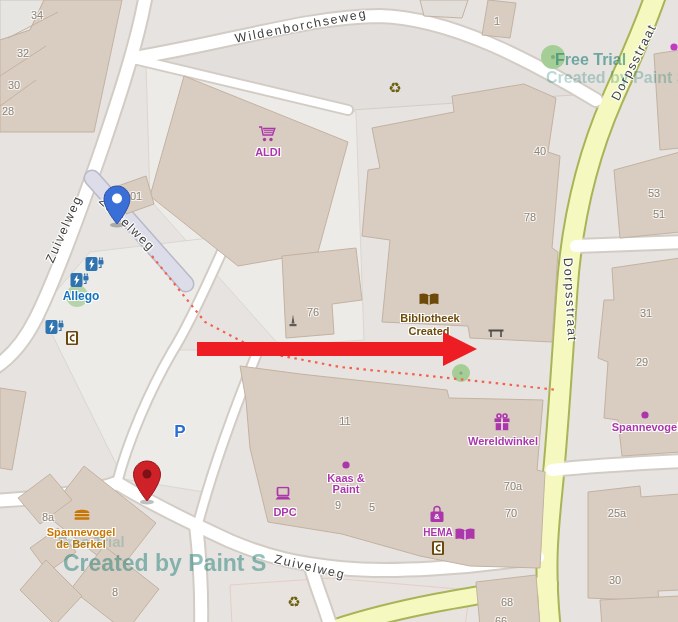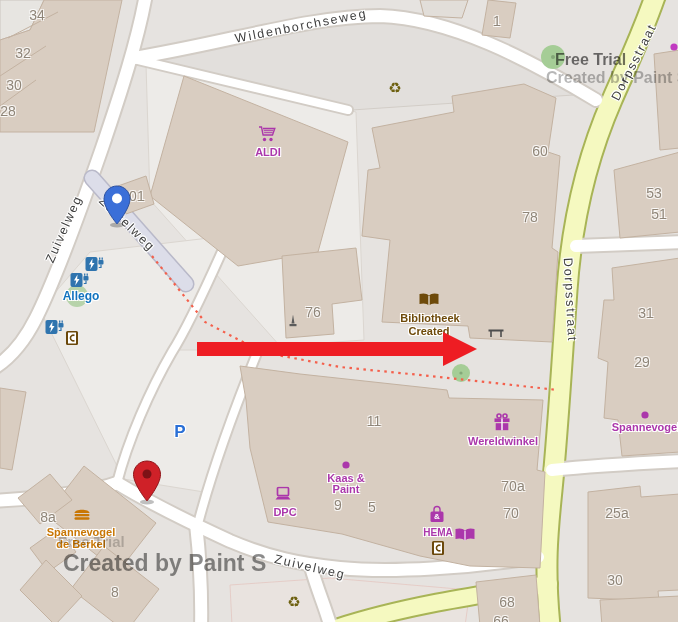--- a/index.html
+++ b/index.html
@@ -8,28 +8,28 @@
     background:#e6e3e0;
     font-family:"Liberation Sans",sans-serif;
   }
   #map-stage svg.base{position:absolute;left:0;top:0;}
   .lbl{position:absolute;white-space:nowrap;pointer-events:none;}
   .street-label{
     color:#404040;font-size:12.5px;letter-spacing:1.8px;
     text-shadow:-1px -1px 0 #fff,1px -1px 0 #fff,-1px 1px 0 #fff,1px 1px 0 #fff,0 0 3px #fff;
   }
   .house-number{
-    color:#8f8578;font-size:14px;
+    color:#8f8578;font-size:11px;
     text-shadow:-1px -1px 0 rgba(255,255,255,.7),1px -1px 0 rgba(255,255,255,.7),-1px 1px 0 rgba(255,255,255,.7),1px 1px 0 rgba(255,255,255,.7);
   }
   .poi-label{
     font-size:11px;font-weight:bold;
     text-shadow:-1px -1px 0 #fff,1px -1px 0 #fff,-1px 1px 0 #fff,1px 1px 0 #fff,0 0 2px #fff;
   }
-  .watermark{color:#000000;font-weight:bold;}
+  .watermark{color:#0f766e;font-weight:bold;}
   .icon-wrap{position:absolute;transform:translate(-50%,-50%);line-height:0;}
   .recycle-glyph{font-family:"DejaVu Sans",sans-serif;font-size:15px;line-height:1;}
   .marker{position:absolute;line-height:0;}
   #arrow-layer{position:absolute;left:0;top:0;pointer-events:none;}
 </style>
 </head>
 <body>
 
 <div id="map-stage">
 
@@ -215,28 +215,28 @@
       <span class="lbl street-label" style="left: 127px; top: 224px; transform: translate(-50%, -50%) rotate(44deg);">Zuivelweg</span>
       <span class="lbl street-label" style="left: 310px; top: 567px; transform: translate(-50%, -50%) rotate(13deg);">Zuivelweg</span>
       <span class="lbl street-label" style="left: 634px; top: 62px; transform: translate(-50%, -50%) rotate(-63deg);">Dorpsstraat</span>
       <span class="lbl street-label" style="left: 570px; top: 300px; transform: translate(-50%, -50%) rotate(87deg);">Dorpsstraat</span>
       <span class="lbl house-number" style="left: 37px; top: 15px; transform: translate(-50%, -50%);">34</span>
       <span class="lbl house-number" style="left: 23px; top: 53px; transform: translate(-50%, -50%);">32</span>
       <span class="lbl house-number" style="left: 14px; top: 85px; transform: translate(-50%, -50%);">30</span>
       <span class="lbl house-number" style="left: 8px; top: 111px; transform: translate(-50%, -50%);">28</span>
       <span class="lbl house-number" style="left: 497px; top: 21px; transform: translate(-50%, -50%);">1</span>
       <span class="lbl house-number" style="left: 133px; top: 196px; transform: translate(-50%, -50%);">101</span>
-      <span class="lbl house-number" style="left: 540px; top: 151px; transform: translate(-50%, -50%);">60</span>
+      <span class="lbl house-number" style="left: 540px; top: 151px; transform: translate(-50%, -50%);">40</span>
       <span class="lbl house-number" style="left: 530px; top: 217px; transform: translate(-50%, -50%);">78</span>
       <span class="lbl house-number" style="left: 313px; top: 312px; transform: translate(-50%, -50%); text-align: right;">76</span>
       <span class="lbl house-number" style="left: 654px; top: 193px; transform: translate(-50%, -50%);">53</span>
       <span class="lbl house-number" style="left: 659px; top: 214px; transform: translate(-50%, -50%);">51</span>
       <span class="lbl house-number" style="left: 646px; top: 313px; transform: translate(-50%, -50%);">31</span>
       <span class="lbl house-number" style="left: 642px; top: 362px; transform: translate(-50%, -50%);">29</span>
-      <span class="lbl house-number" style="left: 345px; top: 421px; transform: translate(-50%, -50%); margin-left: 29px;">11</span>
+      <span class="lbl house-number" style="left: 345px; top: 421px; transform: translate(-50%, -50%);">11</span>
       <span class="lbl house-number" style="left: 338px; top: 505px; transform: translate(-50%, -50%);">9</span>
       <span class="lbl house-number" style="left: 372px; top: 507px; transform: translate(-50%, -50%);">5</span>
       <span class="lbl house-number" style="left: 513px; top: 486px; transform: translate(-50%, -50%);">70a</span>
       <span class="lbl house-number" style="left: 511px; top: 513px; transform: translate(-50%, -50%);">70</span>
       <span class="lbl house-number" style="left: 48px; top: 517px; transform: translate(-50%, -50%);">8a</span>
       <span class="lbl house-number" style="left: 115px; top: 592px; transform: translate(-50%, -50%);">8</span>
       <span class="lbl house-number" style="left: 617px; top: 513px; transform: translate(-50%, -50%);">25a</span>
       <span class="lbl house-number" style="left: 615px; top: 580px; transform: translate(-50%, -50%);">30</span>
       <span class="lbl house-number" style="left: 507px; top: 602px; transform: translate(-50%, -50%);">68</span>
       <span class="lbl house-number" style="left: 501px; top: 621px; transform: translate(-50%, -50%);">66</span>

